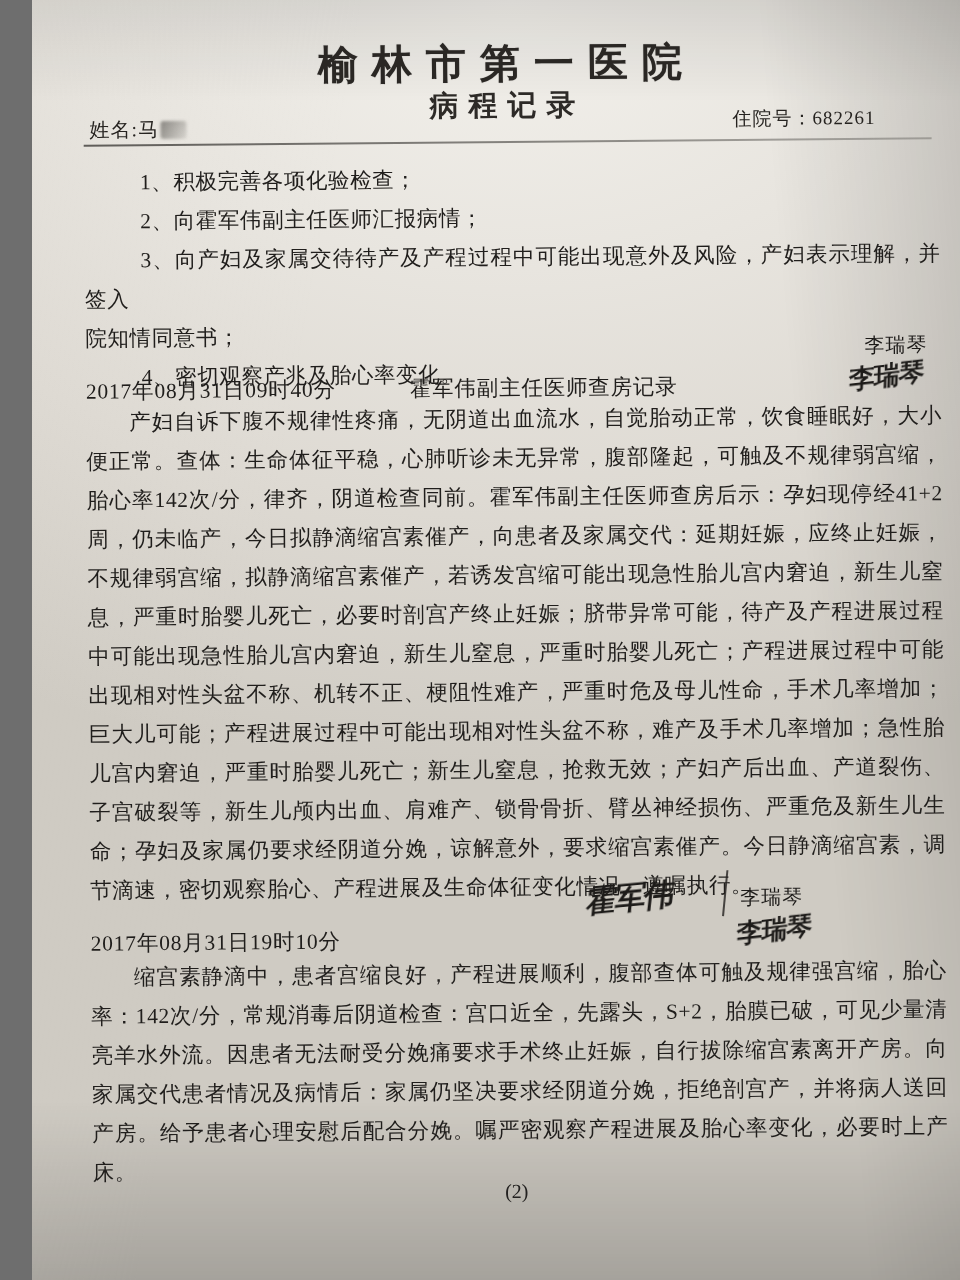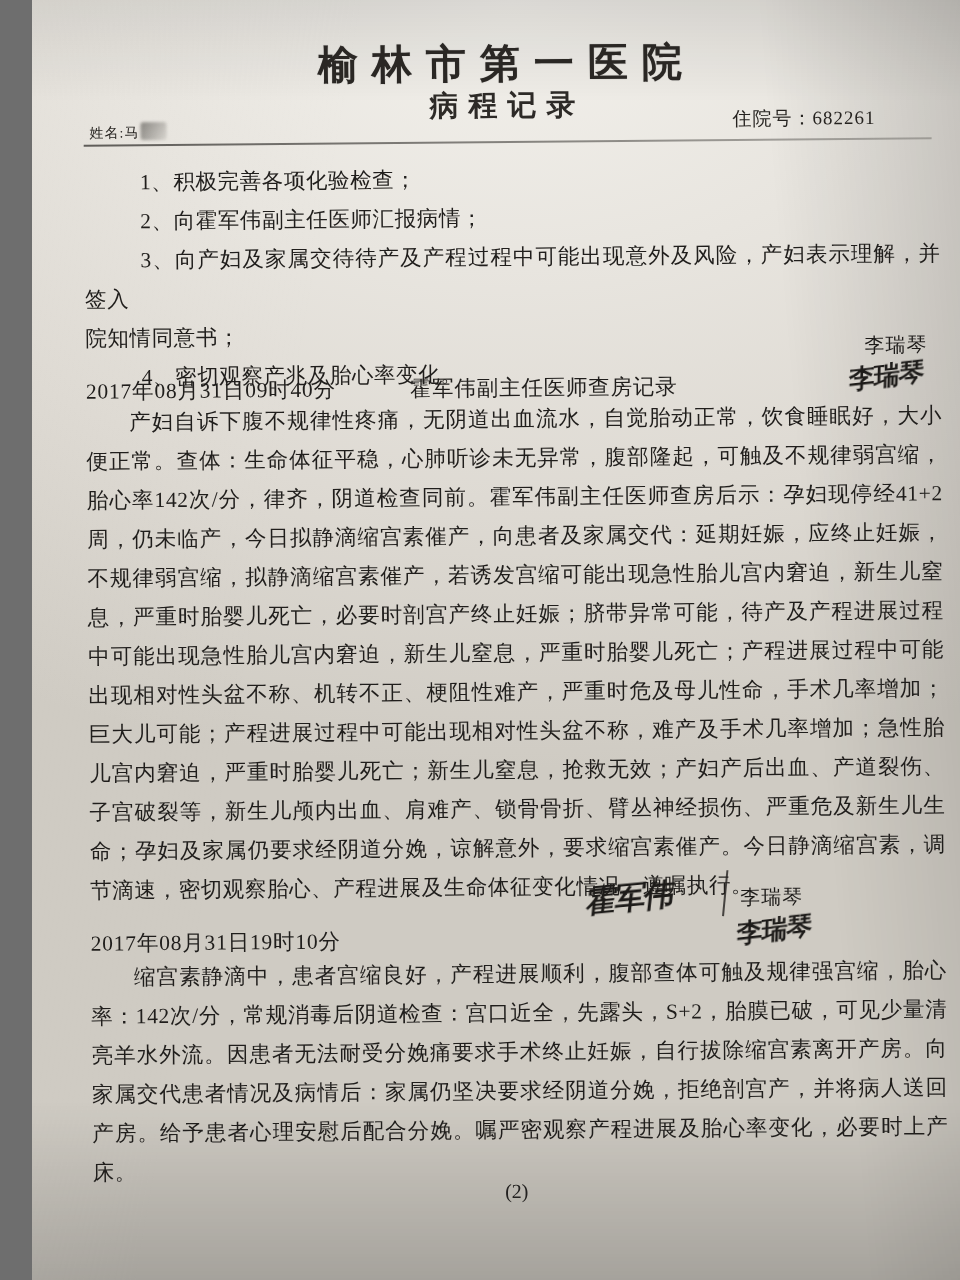--- a/index.html
+++ b/index.html
@@ -70,23 +70,23 @@
   .admission-no {
     position: absolute;
     top: 108px;
     right: 112px;
     font-size: 19px;
     letter-spacing: 1px;
     color: #262320;
   }
   .patient-name {
     position: absolute;
-    top: 119px;
+    top: 113px;
     left: 62px;
-    font-size: 14px;
+    font-size: 20px;
     letter-spacing: 1px;
     color: #262320;
   }
   .name-smudge {
     display: inline-block;
     width: 26px;
     height: 18px;
     vertical-align: -3px;
     margin-left: 1px;
     background: linear-gradient(120deg, rgba(60,58,54,0.55), rgba(120,118,112,0.15));

